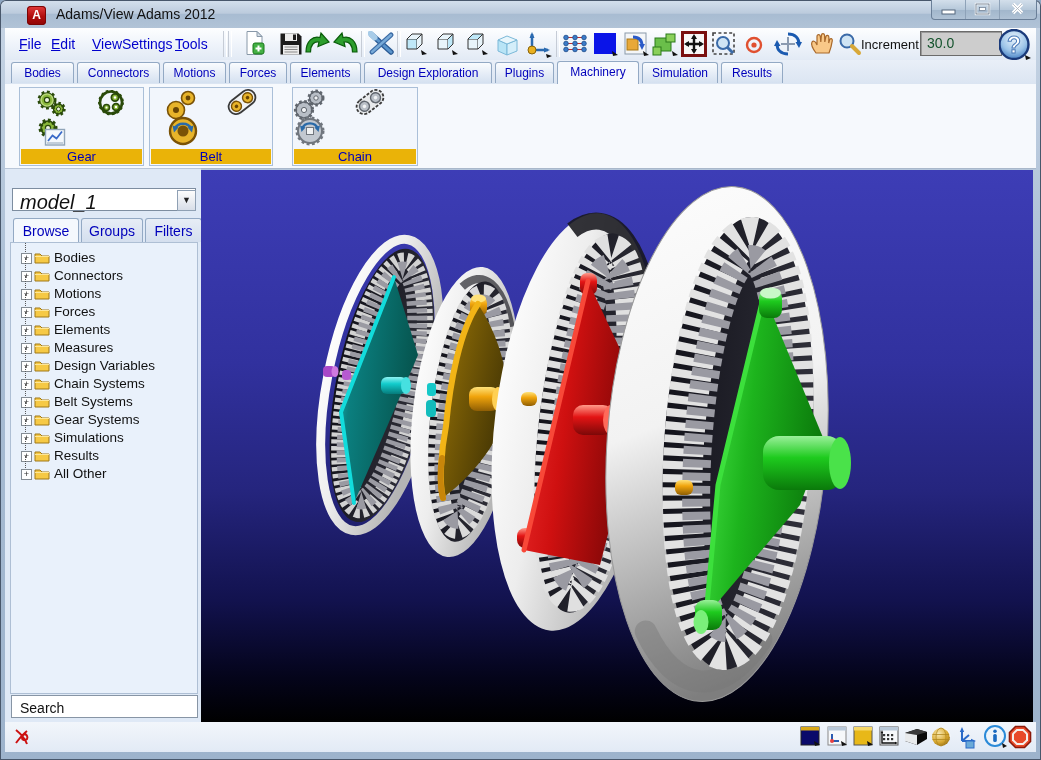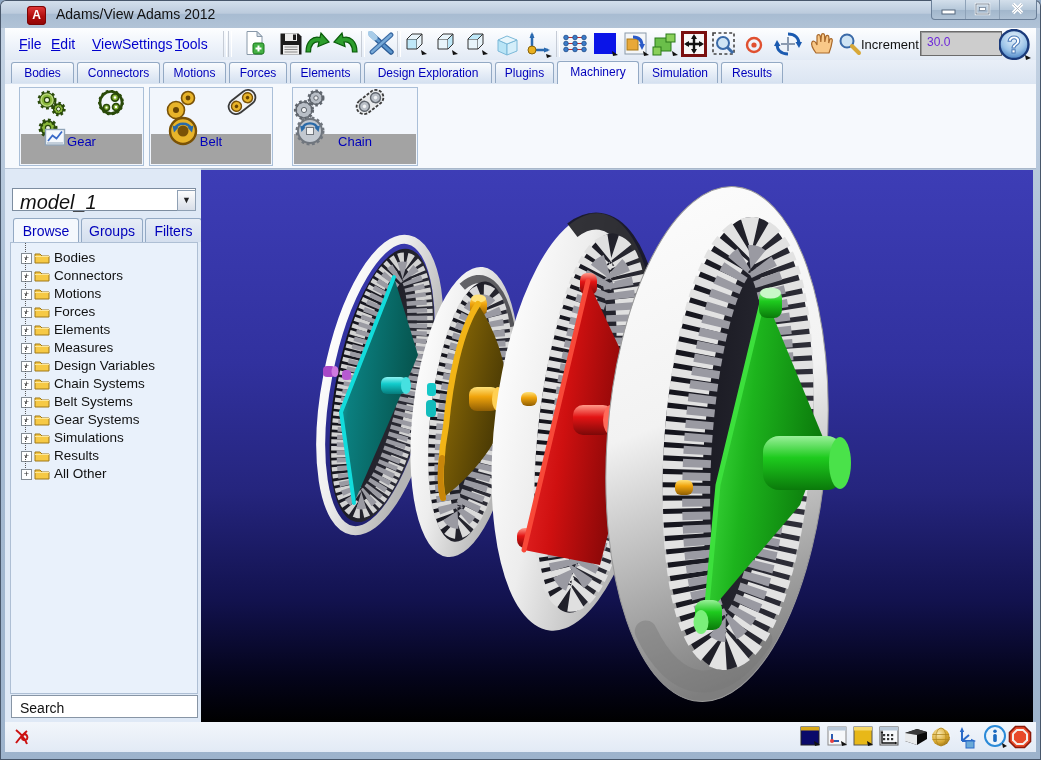--- a/index.html
+++ b/index.html
@@ -26,36 +26,36 @@
 
 #menurow{left:5px;top:28px;width:1031px;height:32px;
   background:linear-gradient(180deg,#fdfeff 0%,#eef3fa 55%,#e2eaf5 100%);
   border-bottom:1px solid #c2cfdf;}
 .menu{position:absolute;top:8px;font-size:14px;color:#0000cc;}
 .menu span{text-decoration:underline;}
 .tsep{position:absolute;top:3px;height:26px;width:2px;
   border-left:1px solid #c6ccd6;border-right:1px solid #fff;}
 #increment{left:861px;top:37px;font-size:13px;color:#111;}
 #incbox{left:920px;top:31px;width:82px;height:25px;background:#cdcdcd;
-  border:1px solid #6b6b6b;box-shadow:inset 1px 1px 0 #9a9a9a;font-size:12px;color:#6d28d9;
+  border:1px solid #6b6b6b;box-shadow:inset 1px 1px 0 #9a9a9a;font-size:14px;color:#14532d;
   padding:3px 0 0 6px;box-sizing:border-box;}
 
 #tabrow{left:5px;top:60px;width:1031px;height:24px;
   background:linear-gradient(180deg,#e9eff8 0%,#dbe5f2 100%);}
 .tab{position:absolute;top:2px;height:21px;border:1px solid #93a9c4;border-bottom:none;
   border-radius:3px 3px 0 0;background:linear-gradient(180deg,#fafcfe 0%,#e3ebf6 60%,#d5e1f0 100%);
   font-size:12px;color:#0000bb;text-align:center;line-height:21px;box-sizing:border-box;}
 .tab.active{background:#f6f9fd;height:23px;top:1px;z-index:3;}
 
 #ribbon{left:5px;top:84px;width:1031px;height:84px;background:#f6f9fd;
   border-bottom:1px solid #a9b8cb;}
 .group{position:absolute;top:3px;height:79px;border:1px solid #aabfd8;background:#f2f6fc;
   box-sizing:border-box;}
-.glabel{position:absolute;left:1px;right:1px;bottom:1px;height:30px;
-  background:#a3a3a3;color:#0000bb;font-size:13px;text-align:center;line-height:16px;}
+.glabel{position:absolute;left:1px;right:1px;bottom:1px;height:15px;
+  background:#eab308;color:#0000bb;font-size:13px;text-align:center;line-height:16px;}
 
 #leftpanel{left:5px;top:168px;width:196px;height:554px;background:#dfe9f6;
   border-top:1px solid #b9c6d8;}
 #combo{left:7px;top:19px;width:184px;height:23px;background:#fff;border:1px solid #7d8da0;
   box-sizing:border-box;}
 #combotext{left:15px;top:22px;font-size:20px;color:#111;font-style:italic;}
 #combobtn{left:172px;top:21px;width:17px;height:19px;
   background:linear-gradient(180deg,#fdfdfd,#d8dee8);border:1px solid #8fa0b4;
   font-size:9px;text-align:center;line-height:18px;color:#222;}
 .ptab{position:absolute;top:49px;height:24px;border:1px solid #93a9c4;border-bottom:none;

